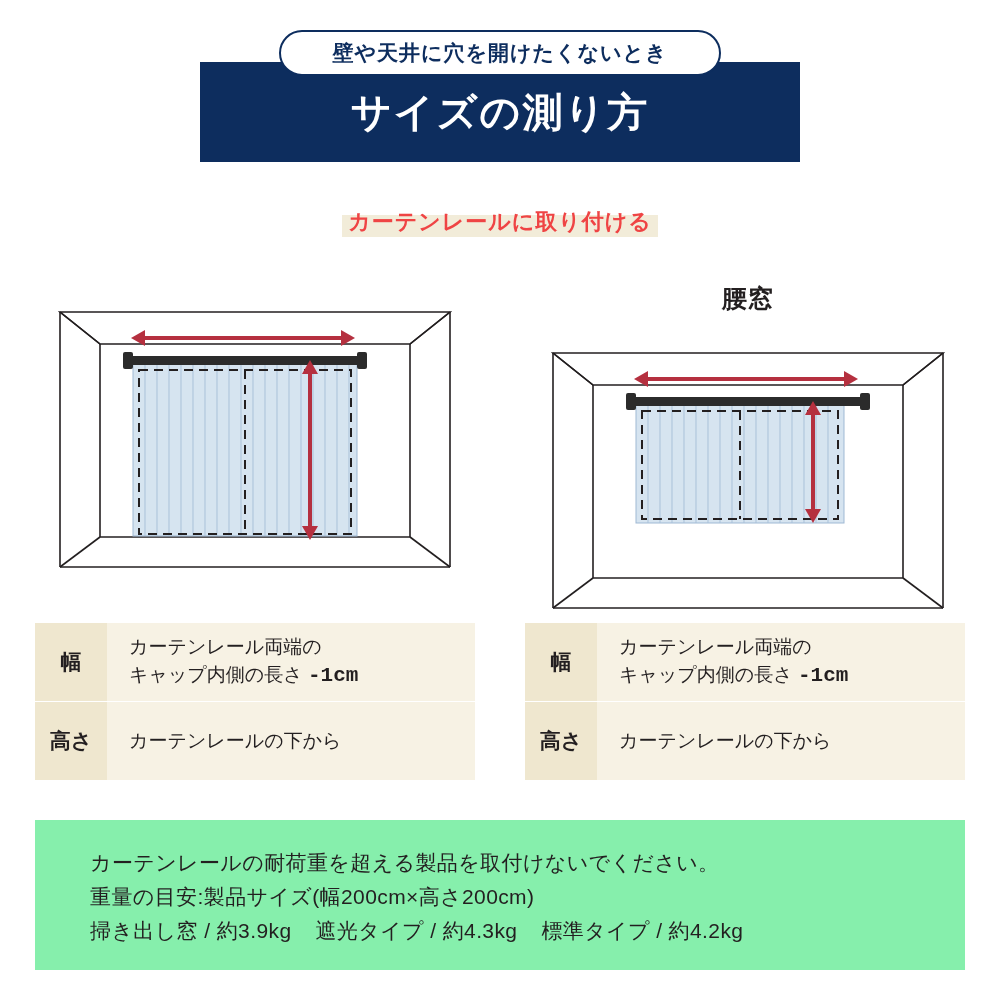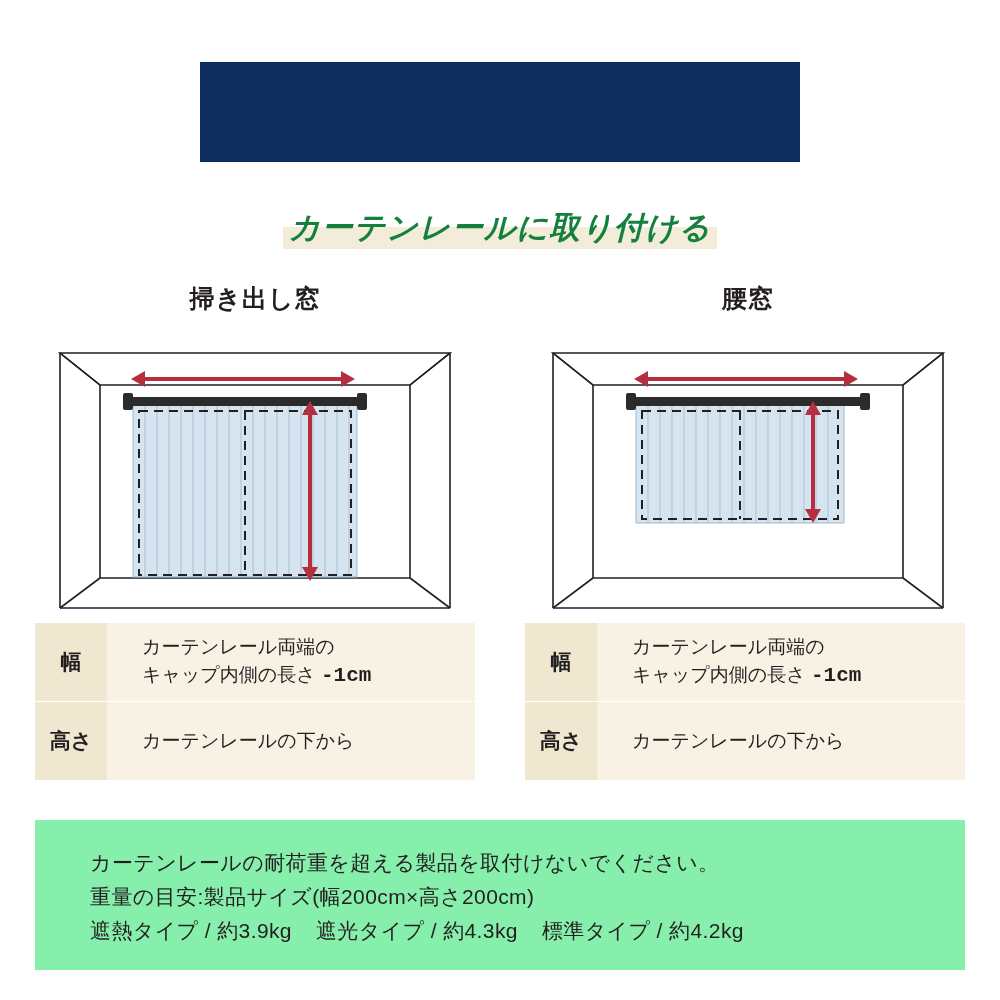--- a/index.html
+++ b/index.html
@@ -67,26 +67,25 @@
   .subtitle-wrap {
     position: absolute;
     left: 0;
     top: 205px;
     width: 1000px;
     text-align: center;
   }
   .subtitle {
     display: inline-block;
     position: relative;
-    font-size: 31px;
+    font-size: 22px;
     font-weight: bold;
     letter-spacing: 1px;
     padding: 2px 6px;
-    color: #15803d;
-    font-style: italic;
+    color: #ef4444;
   }
   .subtitle .hl {
     position: absolute;
     left: 0;
     right: 0;
     bottom: 2px;
     height: 22px;
     background: #f2ecd9;
     z-index: 0;
   }
@@ -140,21 +139,21 @@
     font-weight: bold;
     color: #231f20;
     flex: none;
   }
   .info-val {
     flex: 1;
     background: #f7f2e4;
     display: flex;
     flex-direction: column;
     justify-content: center;
-    padding-left: 35px;
+    padding-left: 22px;
     font-size: 19px;
     line-height: 1.45;
     box-sizing: border-box;
   }
   .info-val .b {
     font-weight: bold;
     font-size: 21px;
     font-family: Liberation Mono, monospace;
   }
 
@@ -179,30 +178,31 @@
 
   
   .wall-svg { position: absolute; left: 0; top: 0; }
 </style>
 </head>
 <body>
 
 <div class="page">
 
   <div class="header-band"></div>
+  <div class="header-title">サイズの測り方</div>
+  <div class="header-pill">壁や天井に穴を開けたくないとき</div>
 
   <div class="subtitle-wrap">
     <div class="subtitle">
       <span class="hl"></span>
       <span class="txt">カーテンレールに取り付ける</span>
     </div>
   </div>
 
   <div class="col left">
-    <div class="col-title">掃き出し窓</div>
     <div class="diagram">
       <svg class="wall-svg" width="440" height="290" viewBox="0 0 440 290">
 
         <polygon points="25,30 415,30 375,62 65,62" fill="#ffffff" stroke="#231f20" stroke-width="1.6"></polygon>
         <line x1="25" y1="30" x2="65" y2="62" stroke="#231f20" stroke-width="1.6"></line>
         <line x1="415" y1="30" x2="375" y2="62" stroke="#231f20" stroke-width="1.6"></line>
         <line x1="25" y1="30" x2="25" y2="285" stroke="#231f20" stroke-width="1.6"></line>
         <line x1="415" y1="30" x2="415" y2="285" stroke="#231f20" stroke-width="1.6"></line>
         <line x1="65" y1="62" x2="65" y2="255" stroke="#231f20" stroke-width="1.6"></line>
         <line x1="375" y1="62" x2="375" y2="255" stroke="#231f20" stroke-width="1.6"></line>
@@ -335,17 +335,17 @@
       <div class="info-val">
         <span>カーテンレールの下から</span>
       </div>
     </div>
   </div>
 
   <div class="note">
     <div class="note-line">カーテンレールの耐荷重を超える製品を取付けないでください。</div>
     <div class="note-line">重量の目安:製品サイズ(幅200cm×高さ200cm)</div>
     <div class="note-line">
-      <span>遮熱タイプ / 約3.9kg</span><span class="sp"></span><span>遮光タイプ / 約4.3kg</span><span class="sp"></span><span>標準タイプ / 約4.2kg</span>
+      <span>掃き出し窓 / 約3.9kg</span><span class="sp"></span><span>遮光タイプ / 約4.3kg</span><span class="sp"></span><span>標準タイプ / 約4.2kg</span>
     </div>
   </div>
 
 </div>
 
 </body></html>

